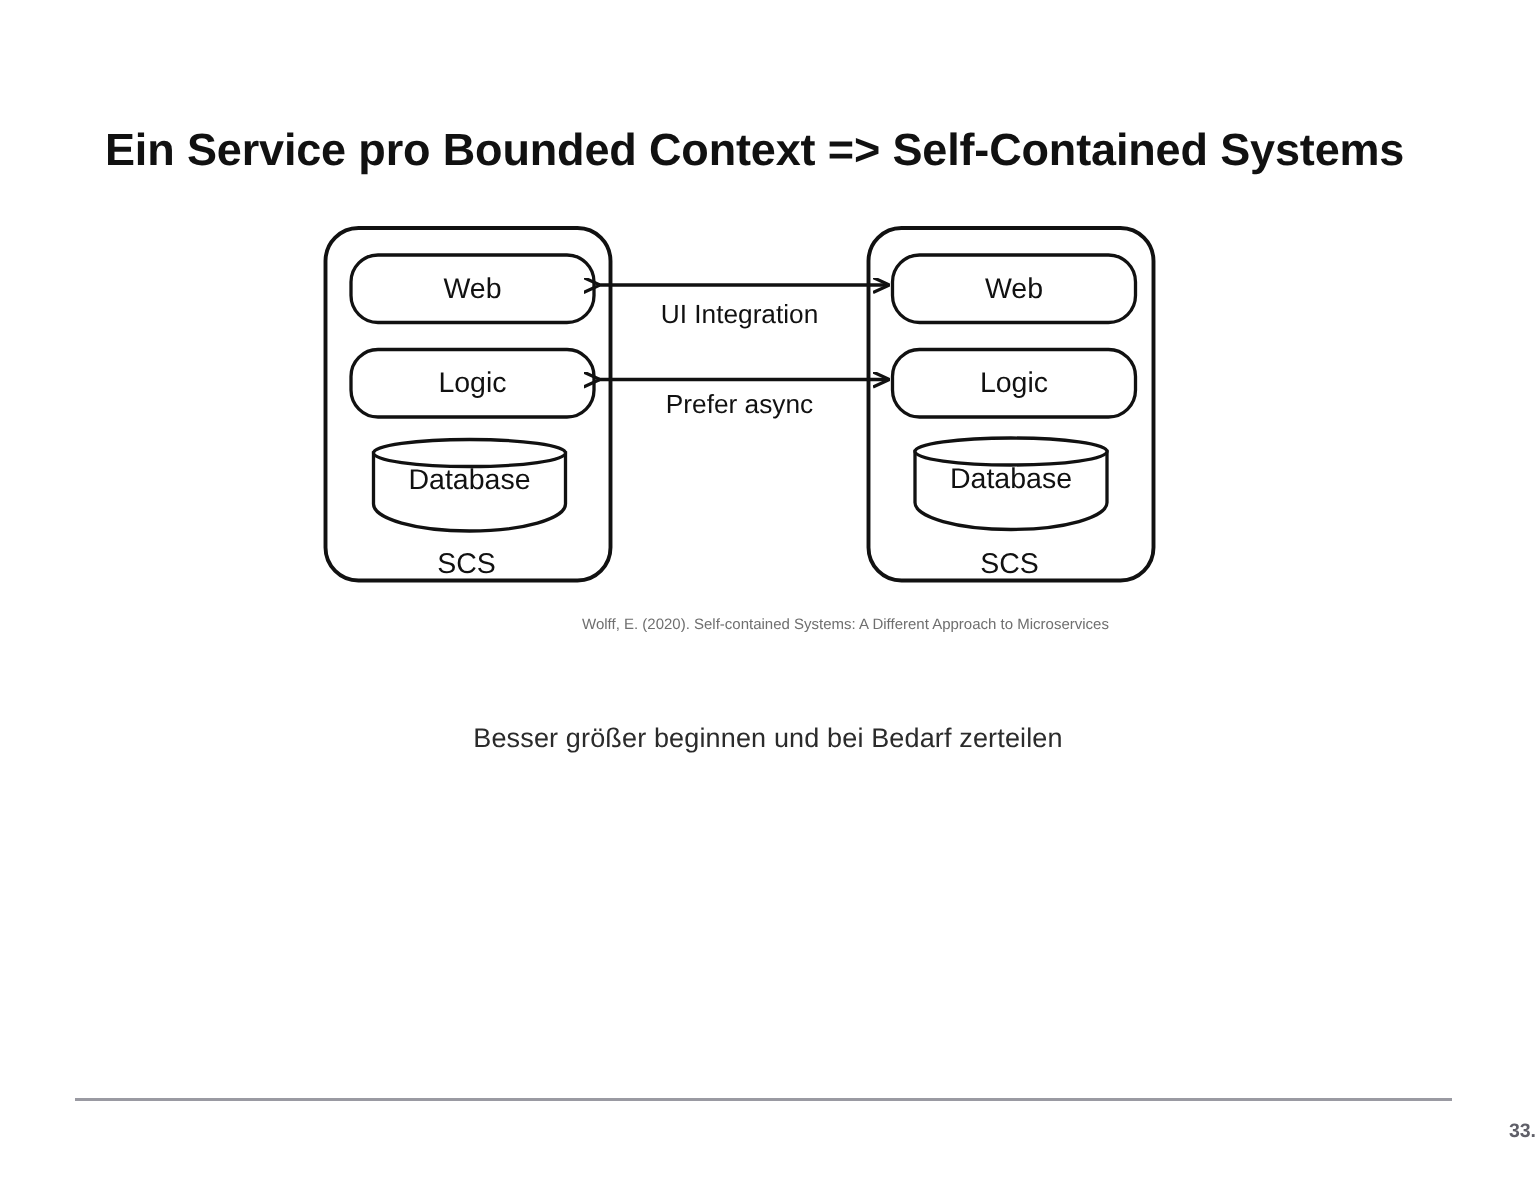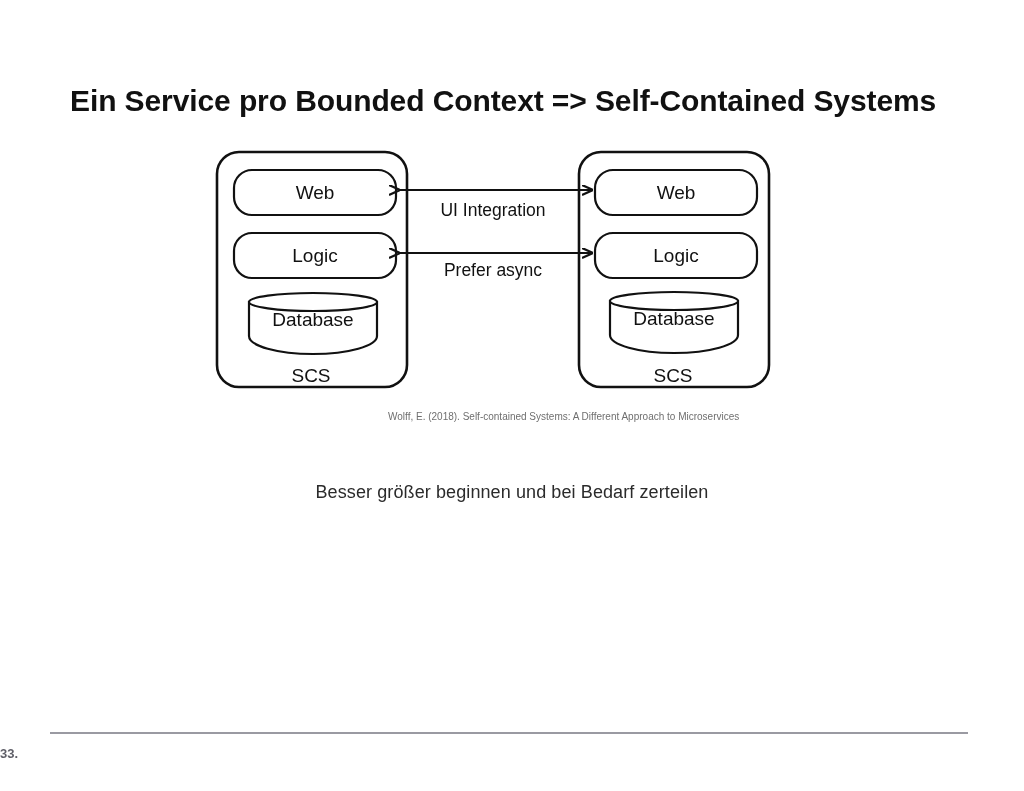--- a/index.html
+++ b/index.html
@@ -113,21 +113,21 @@
     top: 732px;
     width: 918px;
     height: 2px;
     background: #9a9aa2;
   }
   .page-number {
     position: absolute;
     left: 0;
     top: 746px;
     width: 1024px;
-    text-align: left;
+    text-align: right;
     font-size: 13px;
     font-weight: 700;
     color: #5f5f68;
   }
 </style>
 </head>
 <body>
 
 <div class="slide">
 
@@ -194,21 +194,21 @@
       </g>
 
       <g>
         <line class="dg-arrow-line" x1="399" y1="253" x2="592" y2="253" marker-start="url(#arrowLeft)" marker-end="url(#arrowRight)"></line>
         <text class="dg-label edge-label" x="493" y="271">Prefer async</text>
       </g>
     </svg>
   </div>
 
   <div class="citation">
-    <span class="cite-line">Wolff, E. (2018). Self-contained Systems: A Different Approach to Microservices</span>
+    <span class="cite-line">Wolff, E. (2020). Self-contained Systems: A Different Approach to Microservices</span>
   </div>
 
   <div class="caption">Besser größer beginnen und bei Bedarf zerteilen</div>
 
   <div class="footer-rule"></div>
 
   <div class="page-number">33.</div>
 
 </div>
 

